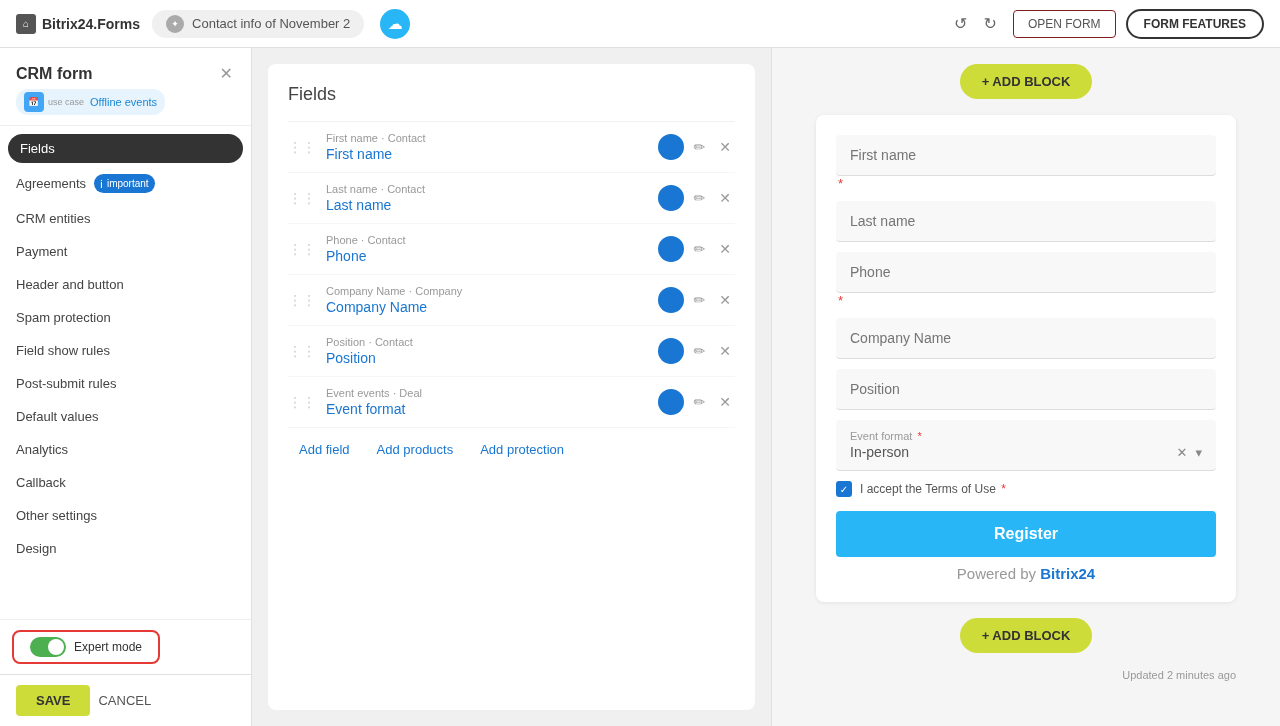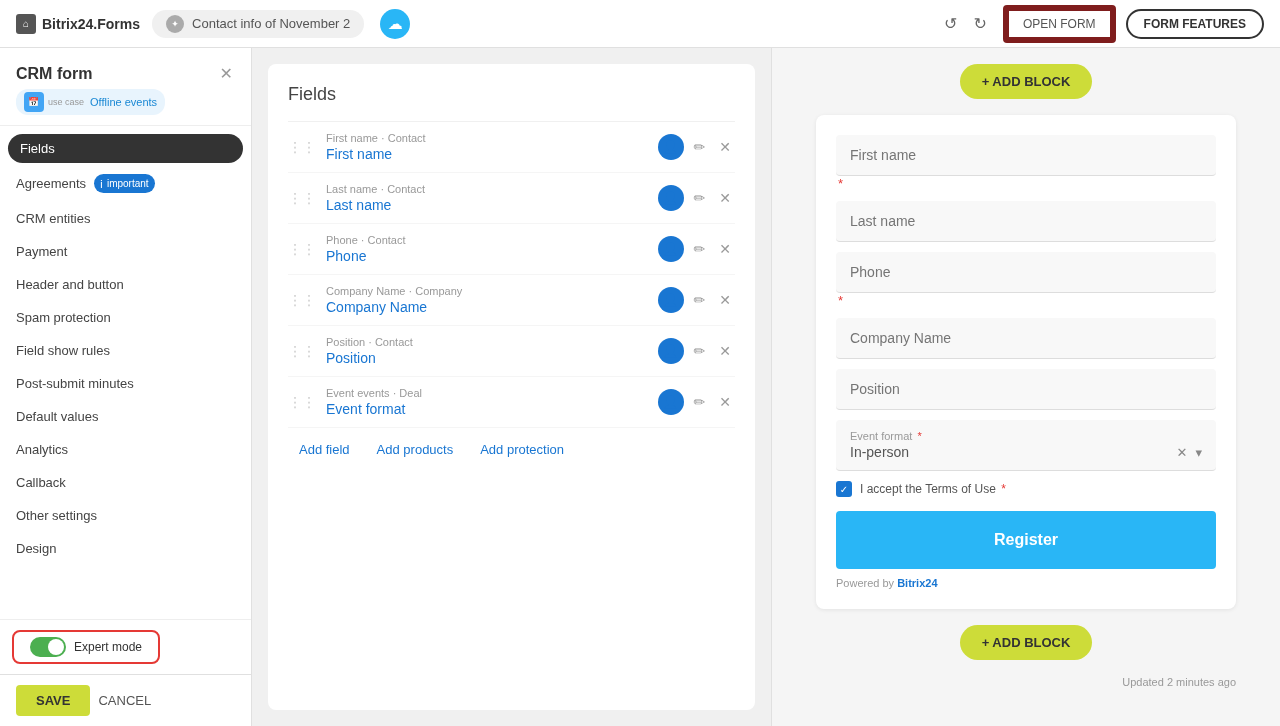--- a/index.html
+++ b/index.html
@@ -15,21 +15,21 @@
     .logo-area { display: flex; align-items: center; gap: 6px; font-weight: 600; font-size: 14px; color: #333; }
     .logo-icon { width: 20px; height: 20px; background: #555; border-radius: 3px; display: flex; align-items: center; justify-content: center; color: #fff; font-size: 10px; }
     .form-title-bar {
       display: flex; align-items: center; gap: 8px;
       background: #f0f0f0; border-radius: 20px; padding: 5px 14px;
       font-size: 13px; color: #555;
     }
     .form-title-icon { width: 18px; height: 18px; background: #aaa; border-radius: 50%; display: flex; align-items: center; justify-content: center; color: #fff; font-size: 9px; }
     .cloud-icon { width: 30px; height: 30px; background: #29b6f6; border-radius: 50%; display: flex; align-items: center; justify-content: center; color: #fff; font-size: 15px; margin-left: 4px; }
     .top-header-right { display: flex; align-items: center; gap: 10px; }
-    .top-btn-ghost { background: none; border: 6px solid #7f1d1d; border-radius: 4px; padding: 6px 14px; font-size: 12px; cursor: pointer; color: #555; }
+    .top-btn-ghost { background: none; border: 1px solid #7f1d1d; border-radius: 4px; padding: 6px 14px; font-size: 12px; cursor: pointer; color: #555; }
     .top-btn-outline { background: #fff; border: 2px solid #333; border-radius: 20px; padding: 6px 16px; font-size: 12px; font-weight: 600; cursor: pointer; color: #333; }
     .undo-redo { display: flex; gap: 4px; }
     .icon-btn { background: none; border: none; cursor: pointer; color: #666; font-size: 16px; padding: 4px 6px; }
 
     
     .main-layout { display: flex; height: calc(100vh - 48px); overflow: hidden; }
 
     
     .left-sidebar {
       width: 252px; background: #fff; border-right: 1px solid #e0e0e0;
@@ -152,23 +152,23 @@
     .form-select-controls { display: flex; gap: 8px; align-items: center; color: #888; }
     .checkbox-row { display: flex; align-items: center; gap: 8px; margin-bottom: 14px; }
     .checkbox-blue {
       width: 16px; height: 16px; background: #1976d2; border-radius: 3px;
       display: flex; align-items: center; justify-content: center; color: #fff; font-size: 10px;
       flex-shrink: 0;
     }
     .checkbox-label { font-size: 12px; color: #555; }
     .register-btn {
       width: 100%; background: #29b6f6; border: none; border-radius: 4px;
-      padding: 20px; color: #fff; font-size: 16px; font-weight: 600; cursor: pointer;
-    }
-    .powered-by { text-align: left; font-size: 11px; color: #999; margin-top: 8px; }
+      padding: 14px; color: #fff; font-size: 16px; font-weight: 600; cursor: pointer;
+    }
+    .powered-by { text-align: center; font-size: 15px; color: #999; margin-top: 8px; }
     .powered-brand { color: #1976d2; font-weight: 600; }
     .updated-text { font-size: 11px; color: #999; text-align: right; width: 100%; max-width: 420px; }
   </style>
 </head>
 <body>
 
 <div class="top-header">
   <div class="top-header-left">
     <div class="logo-area">
       <div class="logo-icon">⌂</div>
@@ -227,21 +227,21 @@
       <div class="nav-item">
         <span class="nav-label">Header and button</span>
       </div>
       <div class="nav-item">
         <span class="nav-label">Spam protection</span>
       </div>
       <div class="nav-item">
         <span class="nav-label">Field show rules</span>
       </div>
       <div class="nav-item">
-        <span class="nav-label">Post-submit minutes</span>
+        <span class="nav-label">Post-submit rules</span>
       </div>
       <div class="nav-item">
         <span class="nav-label">Default values</span>
       </div>
       <div class="nav-item">
         <span class="nav-label">Analytics</span>
       </div>
       <div class="nav-item">
         <span class="nav-label">Callback</span>
       </div>

